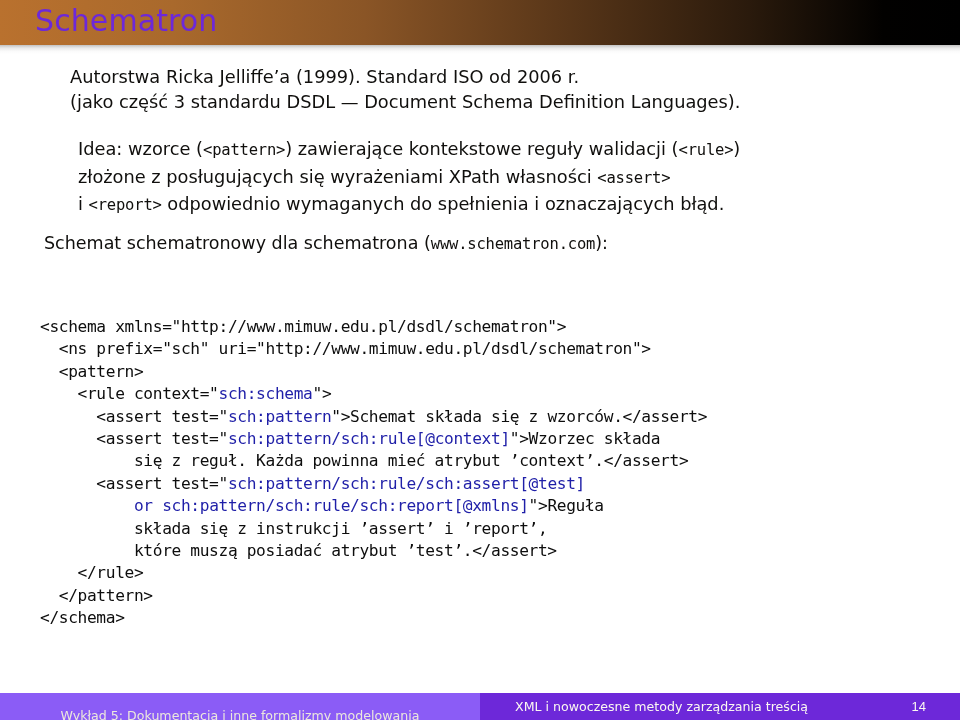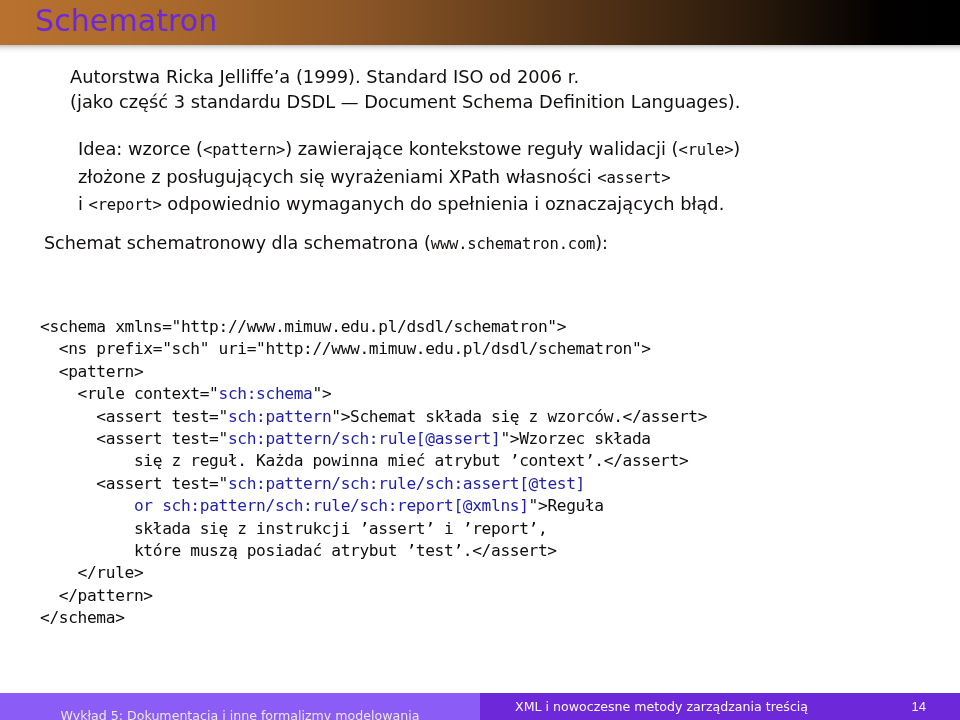--- a/index.html
+++ b/index.html
@@ -179,21 +179,21 @@
   <div id="schemat-line">
     <div class="para"><span>Schemat schematronowy dla schematrona (</span><span class="mono">www.schematron.com</span><span>):</span></div>
   </div>
 
   <div id="code-block">
       <div class="code-line"><span>&lt;schema xmlns="http://www.mimuw.edu.pl/dsdl/schematron"&gt;</span></div>
       <div class="code-line"><span>  &lt;ns prefix="sch" uri="http://www.mimuw.edu.pl/dsdl/schematron"&gt;</span></div>
       <div class="code-line"><span>  &lt;pattern&gt;</span></div>
       <div class="code-line"><span>    &lt;rule context="</span><span class="xp">sch:schema</span><span>"&gt;</span></div>
       <div class="code-line"><span>      &lt;assert test="</span><span class="xp">sch:pattern</span><span>"&gt;Schemat składa się z wzorców.&lt;/assert&gt;</span></div>
-      <div class="code-line"><span>      &lt;assert test="</span><span class="xp">sch:pattern/sch:rule[@assert]</span><span>"&gt;Wzorzec składa</span></div>
+      <div class="code-line"><span>      &lt;assert test="</span><span class="xp">sch:pattern/sch:rule[@context]</span><span>"&gt;Wzorzec składa</span></div>
       <div class="code-line"><span>          się z reguł. Każda powinna mieć atrybut ’context’.&lt;/assert&gt;</span></div>
       <div class="code-line"><span>      &lt;assert test="</span><span class="xp">sch:pattern/sch:rule/sch:assert[@test]</span></div>
       <div class="code-line"><span>          </span><span class="xp">or sch:pattern/sch:rule/sch:report[@xmlns]</span><span>"&gt;Reguła</span></div>
       <div class="code-line"><span>          składa się z instrukcji ’assert’ i ’report’,</span></div>
       <div class="code-line"><span>          które muszą posiadać atrybut ’test’.&lt;/assert&gt;</span></div>
       <div class="code-line"><span>    &lt;/rule&gt;</span></div>
       <div class="code-line"><span>  &lt;/pattern&gt;</span></div>
       <div class="code-line"><span>&lt;/schema&gt;</span></div>
     </div>
 

